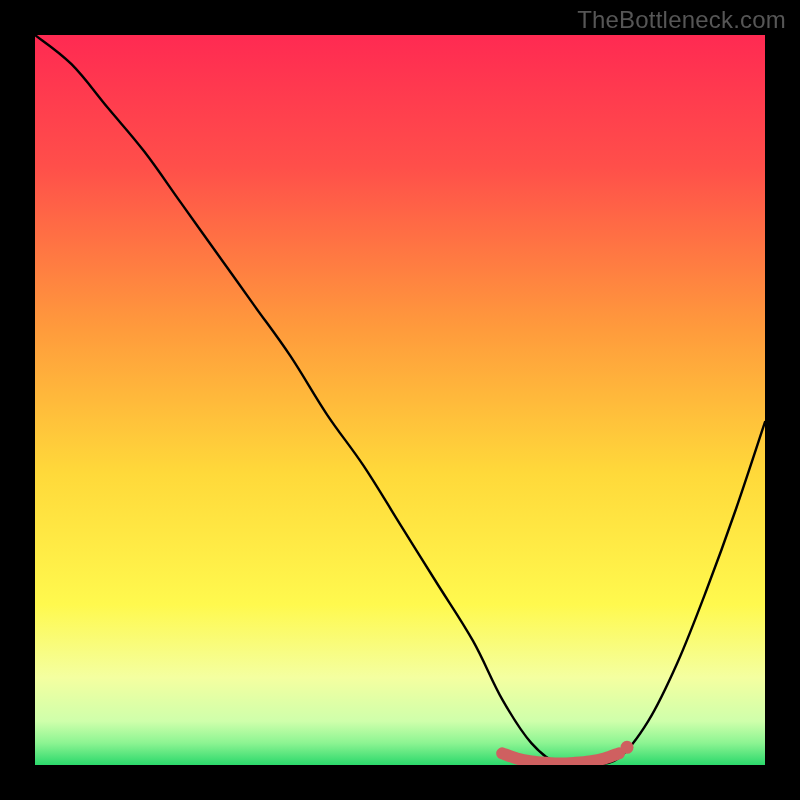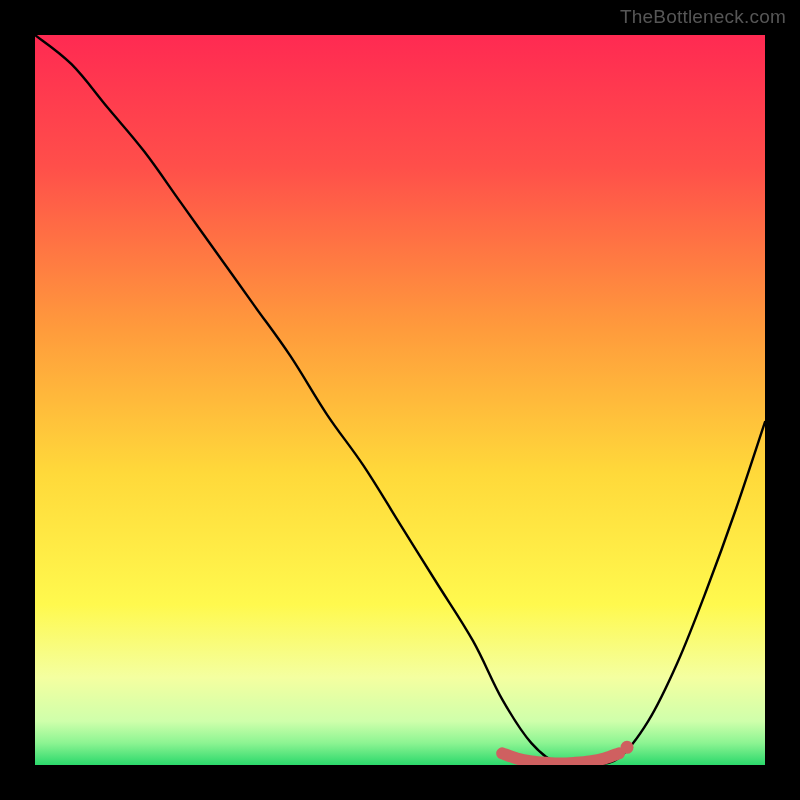--- a/index.html
+++ b/index.html
@@ -20,21 +20,21 @@
     left: 35px;
     top: 35px;
     width: 730px;
     height: 730px;
   }
   .watermark {
     position: absolute;
     top: 6px;
     right: 14px;
     font-family: Arial, Helvetica, sans-serif;
-    font-size: 19px;
+    font-size: 24px;
     font-weight: 500;
     color: #565656;
     letter-spacing: 0.2px;
   }
   svg {
     display: block;
   }
 </style>
 </head>
 <body>

